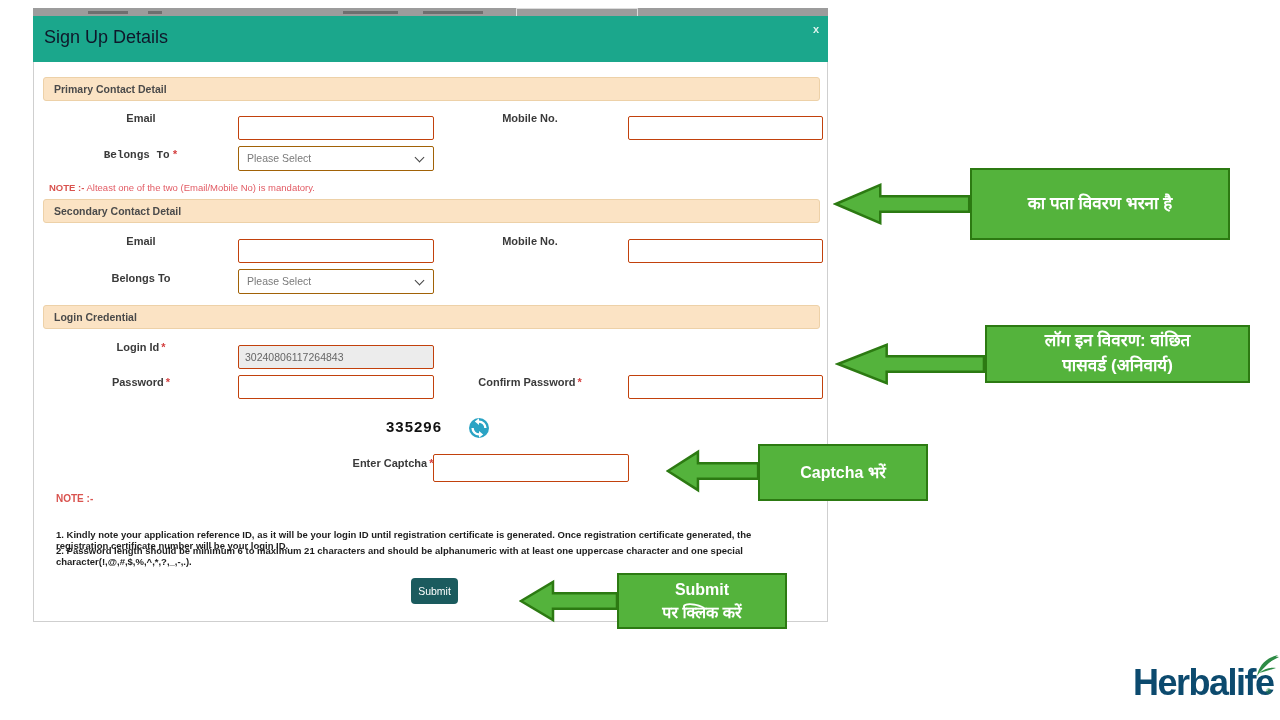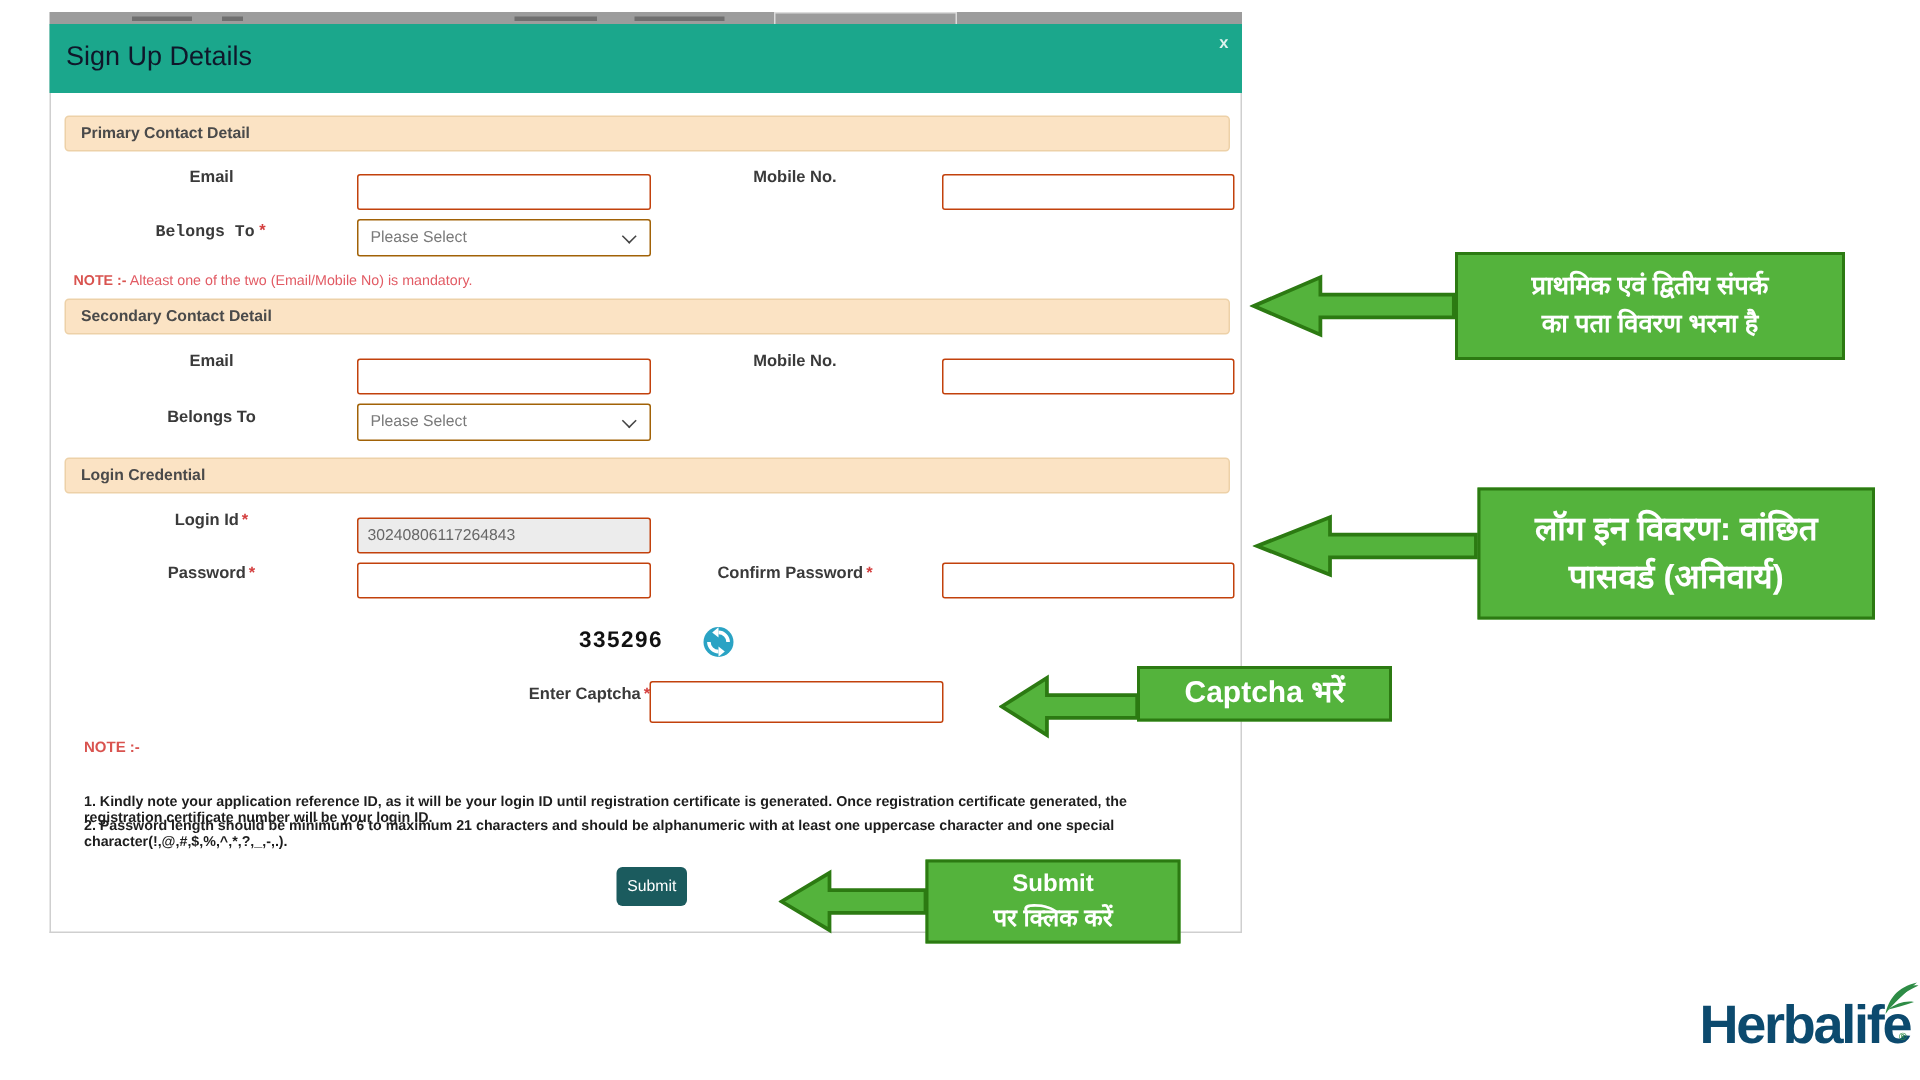--- a/index.html
+++ b/index.html
@@ -48,22 +48,22 @@
   .submit-btn { position: absolute; top: 562px; left: 377px; width: 47px; height: 26px;
     background: #1B5B5E; color: #fff; border: none; border-radius: 4px; font-size: 10.5px; cursor: pointer;
     font-family: "Liberation Sans", sans-serif; }
 
   
   .ann-box { position: absolute; background: #54B33C; border: 2px solid #2C7A12; color: #ffffff;
     display: flex; flex-direction: column; align-items: center; justify-content: center;
     text-align: center; font-weight: bold; }
   .ann-line { line-height: 1.45; }
   #ann-contact { left: 970px; top: 168px; width: 260px; height: 72px; font-size: 17px; }
-  #ann-login   { left: 985px; top: 325px; width: 265px; height: 88px; font-size: 22px; }
-  #ann-captcha { left: 758px; top: 444px; width: 170px; height: 37px; font-size: 20px; }
+  #ann-login   { left: 985px; top: 325px; width: 265px; height: 58px; font-size: 17px; }
+  #ann-captcha { left: 758px; top: 444px; width: 170px; height: 57px; font-size: 16px; }
   #ann-submit  { left: 617px; top: 573px; width: 170px; height: 56px; font-size: 16px; }
 
   .ann-arrow { position: absolute; }
   #arrow-contact { left: 833px; top: 182px; width: 139px; height: 44px; }
   #arrow-login   { left: 835px; top: 342px; width: 152px; height: 44px; }
   #arrow-captcha { left: 666px; top: 449px; width: 94px;  height: 44px; }
   #arrow-submit  { left: 519px; top: 579px; width: 100px; height: 44px; }
   .ann-arrow svg { width: 100%; height: 100%; display: block; }
   .ann-arrow polygon { fill: #54B33C; stroke: #2C7A12; stroke-width: 2.5; vector-effect: non-scaling-stroke; }
 
@@ -166,21 +166,20 @@
   <input class="inp" style="top: 438px; left: 399px; width: 196px; height: 28px;">
 
   <div class="note-heading">NOTE :-</div>
   <div class="note-item" id="note-item1">1. Kindly note your application reference ID, as it will be your login ID until registration certificate is generated. Once registration certificate generated, the registration certificate number will be your login ID.</div>
   <div class="note-item" id="note-item2">2. Password length should be minimum 6 to maximum 21 characters and should be alphanumeric with at least one uppercase character and one special character(!,@,#,$,%,^,*,?,_,-,.).</div>
 
   <button class="submit-btn">Submit</button>
 </div>
 
 <div class="ann-box" id="ann-contact">
-  <div class="ann-line">प्राथमिक एवं द्वितीय संपर्क</div>
   <div class="ann-line">का पता विवरण भरना है</div>
 </div>
 <div class="ann-arrow" id="arrow-contact">
   <svg viewBox="0 0 100 46" preserveAspectRatio="none">
       <polygon points="2,23 34,3 34,15 98,15 98,31 34,31 34,43"></polygon>
     </svg>
 </div>
 
 <div class="ann-box" id="ann-login">
   <div class="ann-line">लॉग इन विवरण: वांछित</div>

